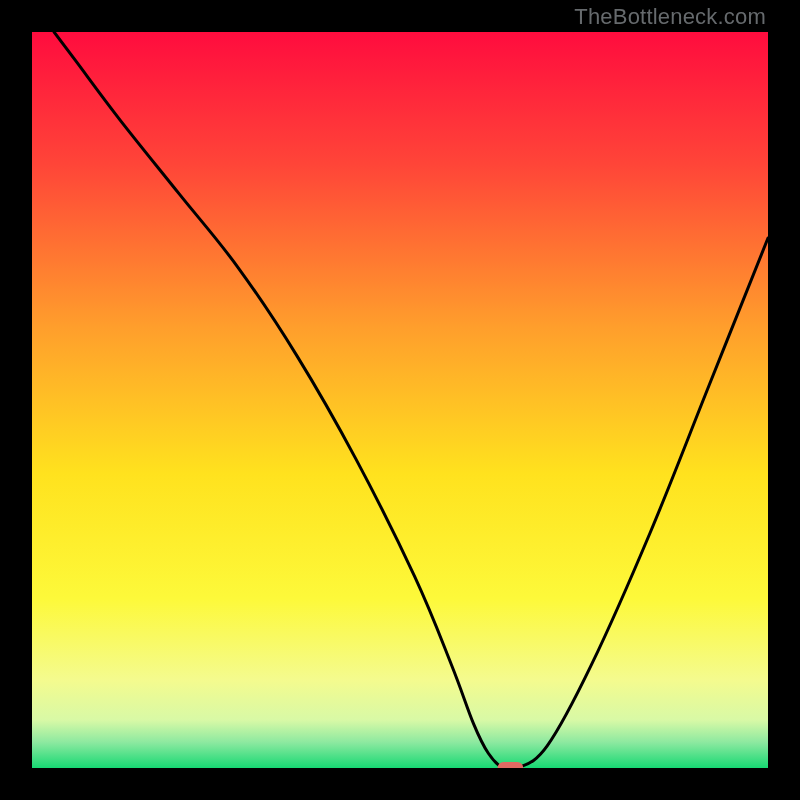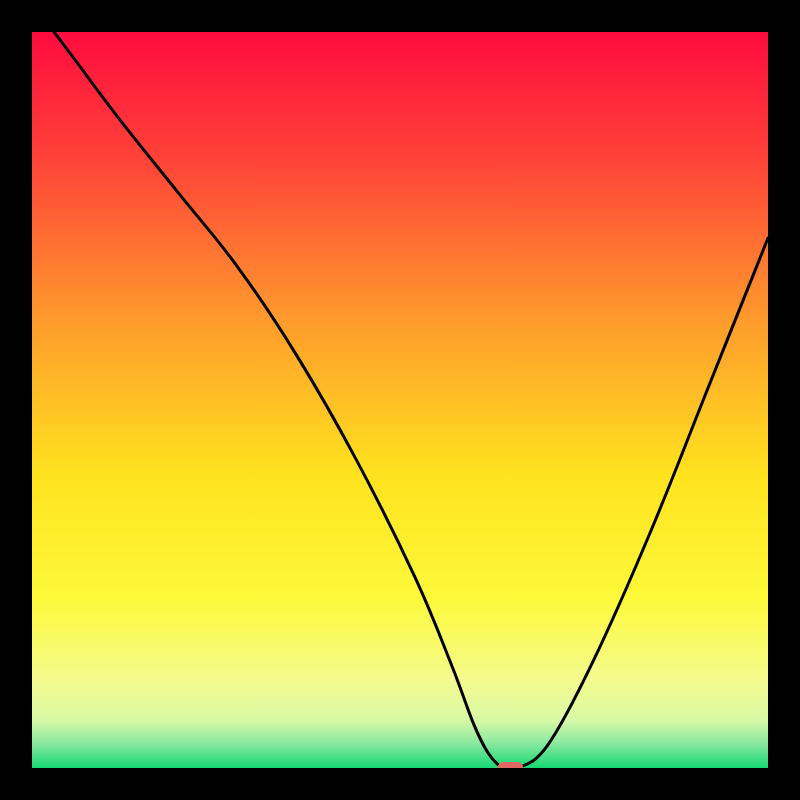--- a/index.html
+++ b/index.html
@@ -73,14 +73,15 @@
       </defs>
       <rect x="0" y="0" width="736" height="736" fill="url(#bg-grad)"></rect>
     </svg>
 
     <svg class="curve-svg" viewBox="0 0 736 736" preserveAspectRatio="none">
       <path id="curve-path" fill="none" stroke="#000000" stroke-width="3" stroke-linejoin="round" stroke-linecap="round" d="M 22.08 0.00 C 26.05 5.30, 32.24 13.54, 44.16 29.44 C 56.08 45.34, 69.77 64.47, 88.32 88.32 C 106.87 112.17, 126.00 135.42, 147.20 161.92 C 168.40 188.42, 184.88 206.37, 206.08 235.52 C 227.28 264.67, 243.76 289.40, 264.96 323.84 C 286.16 358.28, 302.64 387.14, 323.84 426.88 C 345.04 466.62, 365.50 507.55, 382.72 544.64 C 399.94 581.73, 408.92 606.46, 419.52 632.96 C 430.12 659.46, 434.98 675.94, 441.60 691.84 C 448.22 707.74, 451.02 713.33, 456.32 721.28 C 461.62 729.23, 465.74 733.35, 471.04 736.00 C 476.34 738.65, 477.81 739.97, 485.76 736.00 C 493.71 732.03, 501.95 732.47, 515.20 713.92 C 528.45 695.37, 540.81 671.38, 559.36 632.96 C 577.91 594.54, 597.04 550.82, 618.24 500.48 C 639.44 450.14, 655.92 406.27, 677.12 353.28 C 698.32 300.29, 725.40 232.58, 736.00 206.08"></path>
       <rect id="marker" rx="5.89" ry="5.89" x="465.52" y="730.11" width="25.76" height="11.78" fill="#e06a63"></rect>
     </svg>
   </div>
 
+  <div class="watermark">TheBottleneck.com</div>
 
 </div>
 
 </body></html>

